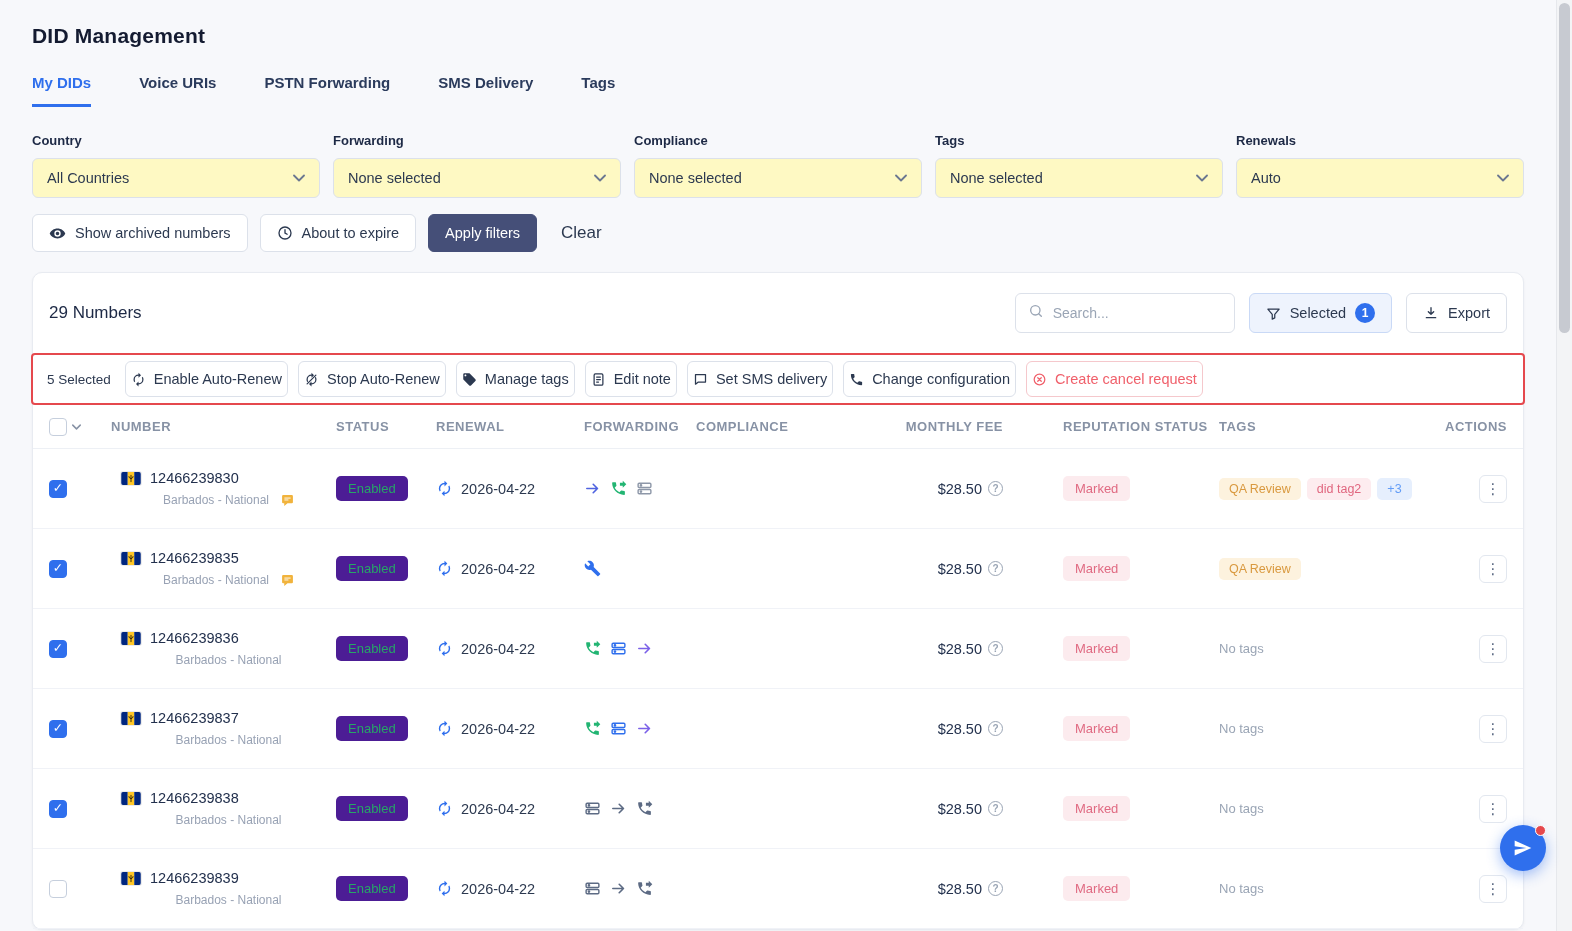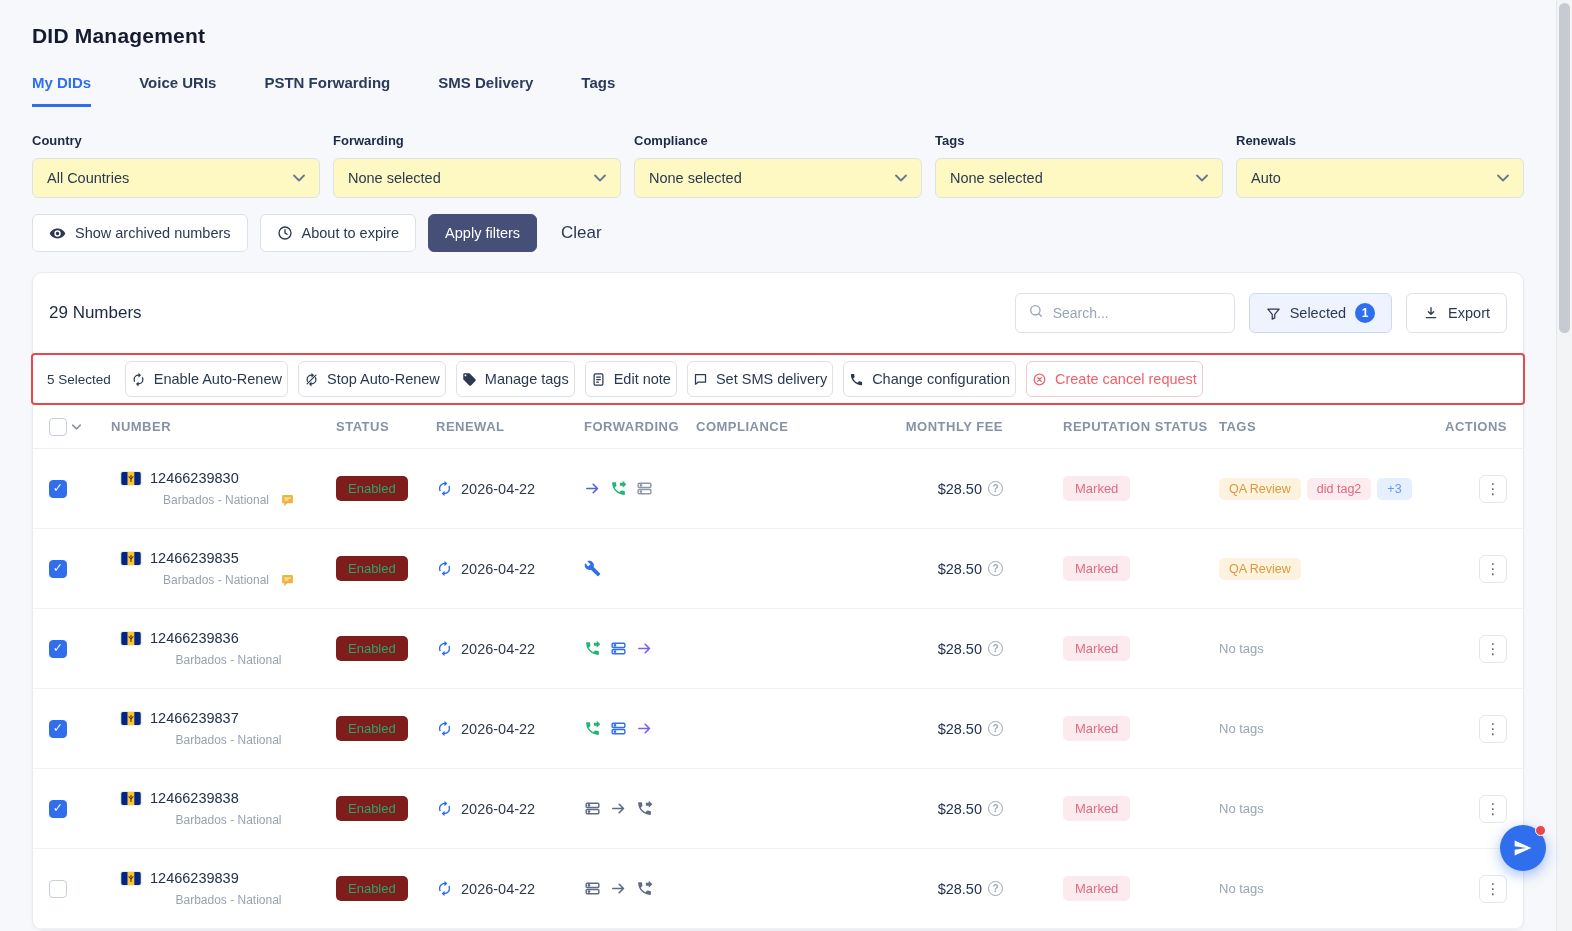--- a/index.html
+++ b/index.html
@@ -65,21 +65,21 @@
   .checkbox{width:18px;height:18px;border:1.5px solid #c6cfdd;border-radius:4px;background:#fff;display:inline-flex;align-items:center;justify-content:center;cursor:pointer;flex:none;}
   .checkbox.checked{background:var(--accent);border-color:var(--accent);}
   .checkbox.checked::after{content:"✓";color:#fff;font-size:12.5px;font-weight:700;line-height:1;}
   .trow{height:80px;border-bottom:1px solid #f0f2f7;}
   .num-cell{padding-left:10px;}
   .num-line{display:flex;align-items:center;gap:9px;font-size:14.5px;color:#22304d;font-weight:500;}
   .flag svg{width:20px;height:13px;display:block;border-radius:2px;box-shadow:0 0 0 1px rgba(0,0,0,.08);}
   .country-line{display:flex;align-items:center;gap:12px;margin-top:7px;font-size:12px;color:#98a2b4;justify-content:center;}
   .note svg{width:13px;height:13px;display:block;}
   .pill{display:inline-block;font-size:13px;padding:5px 12px;border-radius:5px;white-space:nowrap;}
-  .pill-green{background:#7f1d1d;color:#27a567;}
+  .pill-green{background:#4c1d95;color:#27a567;}
   .pill-rose{background:#fcebee;color:#e06a82;}
   .renew-cell{display:flex;align-items:center;gap:8px;font-size:14.5px;color:#2c3950;}
   .renew-ic svg{width:17px;height:17px;display:block;fill:var(--accent);}
   .fw-cell{display:flex;gap:9px;align-items:center;}
   .fw-icon svg{width:17px;height:17px;display:block;}
   .fee-cell{display:flex;justify-content:flex-end;align-items:center;gap:6px;padding-right:18px;font-size:14.5px;color:#24324e;}
   .qmark{width:15px;height:15px;border:1.3px solid #9aa5b5;border-radius:50%;color:#9aa5b5;font-size:10px;display:inline-flex;align-items:center;justify-content:center;font-weight:700;cursor:pointer;flex:none;}
   .rep-cell{padding-left:42px;}
   .tags-cell{padding-left:16px;display:flex;gap:6px;align-items:center;flex-wrap:wrap;}
   .tag{font-size:12.5px;padding:4px 10px;border-radius:5px;white-space:nowrap;cursor:pointer;}

